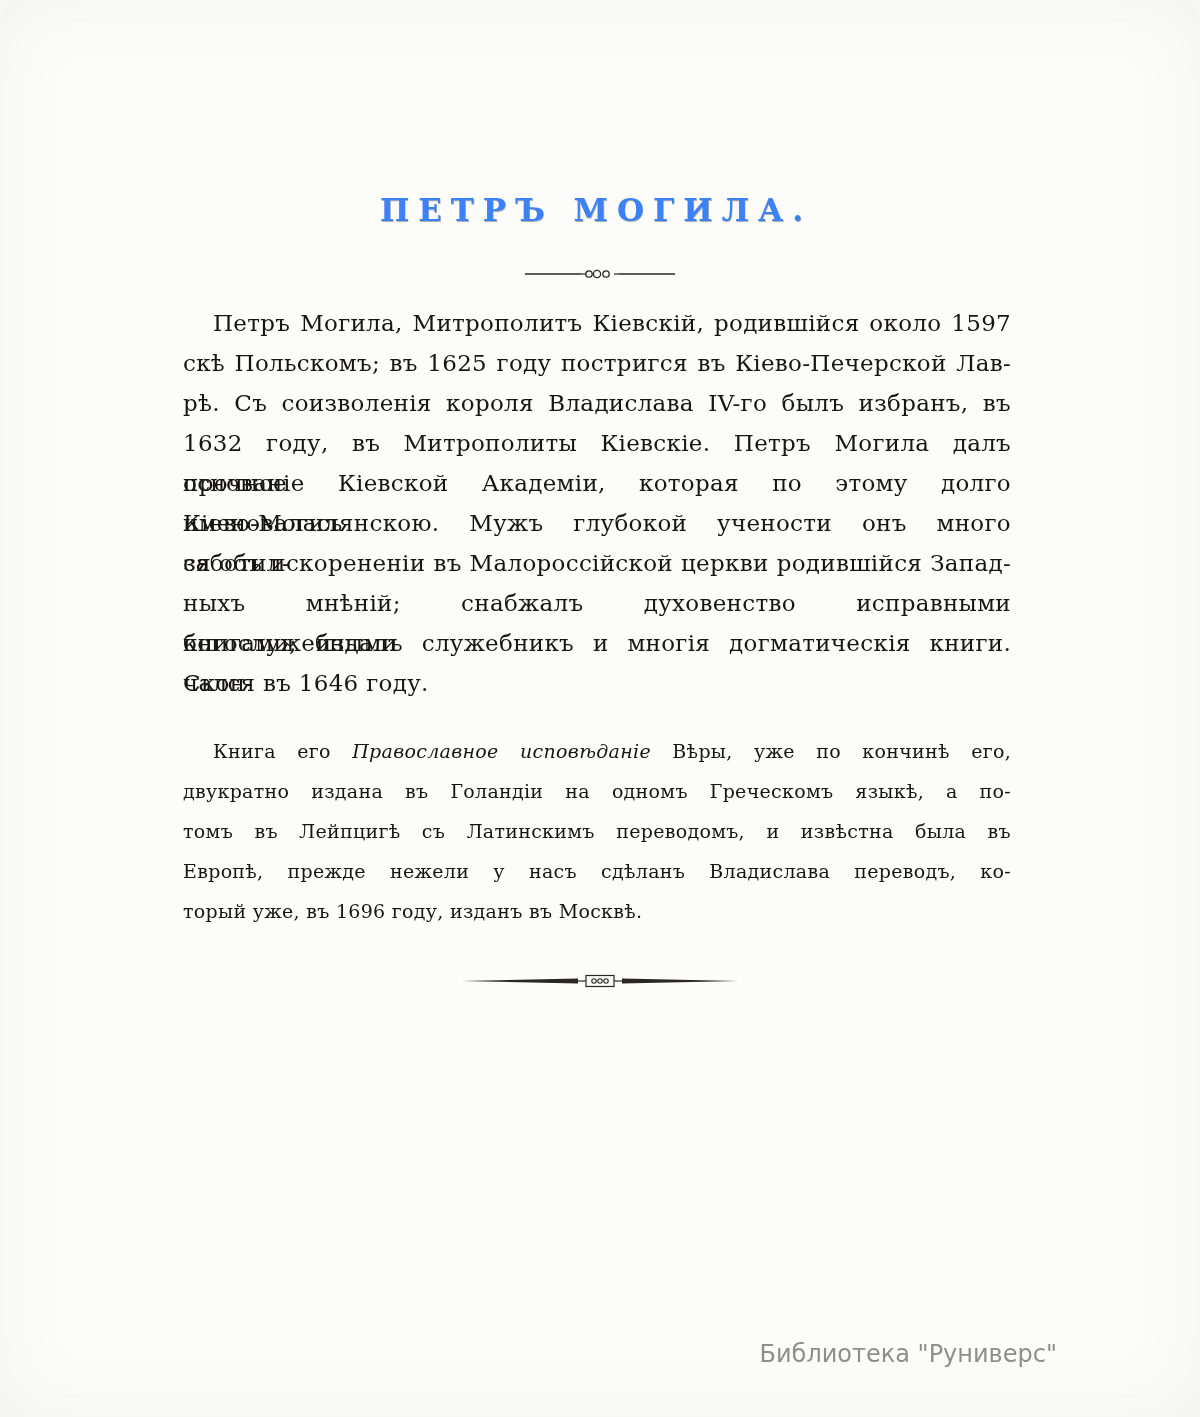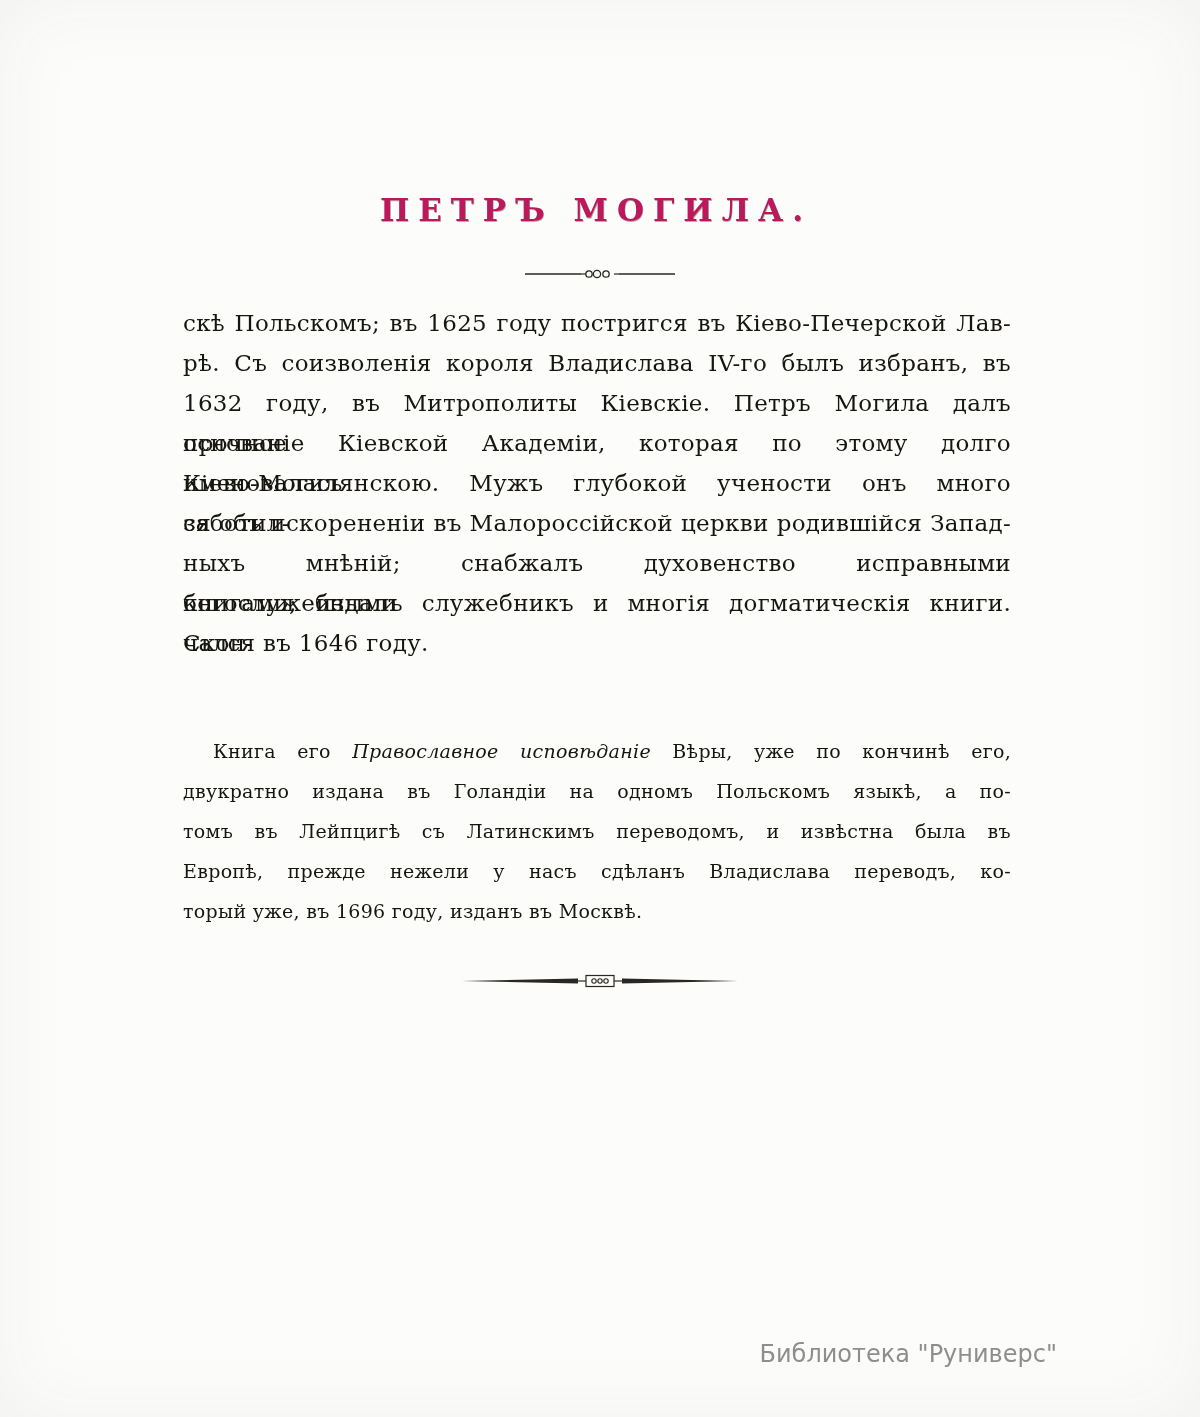--- a/index.html
+++ b/index.html
@@ -19,21 +19,21 @@
   }
   .title {
     position: absolute;
     top: 192px;
     left: 180px;
     width: 832px;
     text-align: center;
     font-size: 31px;
     font-weight: bold;
     letter-spacing: 9px;
-    color: #be185d;
+    color: #3b82f6;
     text-shadow: 0.6px 0.6px 0 rgba(35,32,26,0.35);
   }
   .divider-top {
     position: absolute;
     top: 266px;
     left: 0;
     width: 1200px;
     text-align: center;
   }
   .divider-bottom {
@@ -92,34 +92,35 @@
       <line x1="94" y1="8" x2="150" y2="8" stroke="#2a2722" stroke-width="1.6"></line>
       <circle cx="64" cy="8" r="3.2" fill="none" stroke="#2a2722" stroke-width="1.3"></circle>
       <circle cx="72" cy="8" r="3.6" fill="none" stroke="#2a2722" stroke-width="1.3"></circle>
       <circle cx="81" cy="8" r="3.2" fill="none" stroke="#2a2722" stroke-width="1.3"></circle>
       <line x1="56" y1="8" x2="61" y2="8" stroke="#2a2722" stroke-width="1.2"></line>
       <line x1="89" y1="8" x2="94" y2="8" stroke="#2a2722" stroke-width="1.2"></line>
     </svg>
   </div>
 
   <div class="textblock1">
+    <div class="line indent">Петръ Могила, Митрополитъ Кіевскій, родившійся около 1597</div>
     <div class="line">скѣ Польскомъ; въ 1625 году постригся въ Кіево-Печерской Лав-</div>
     <div class="line">рѣ. Съ соизволенія короля Владислава IV-го былъ избранъ, въ</div>
     <div class="line">1632 году, въ Митрополиты Кіевскіе. Петръ Могила далъ прочное</div>
     <div class="line">основаніе Кіевской Академіи, которая по этому  долго именовалась</div>
     <div class="line">Кіево-Могилянскою. Мужъ глубокой учености онъ много заботил-</div>
     <div class="line">ся объ искорененіи въ Малороссійской церкви родившійся Запад-</div>
     <div class="line">ныхъ мнѣній; снабжалъ духовенство исправными богослужебными</div>
     <div class="line">книгами; издалъ служебникъ и многія догматическія книги. Скон-</div>
     <div class="line last">чался въ 1646 году.</div>
   </div>
 
   <div class="textblock2">
     <div class="line indent"><span>Книга его </span><span class="em">Православное исповѣданіе</span><span> Вѣры, уже по кончинѣ его,</span></div>
-    <div class="line">двукратно издана въ Голандіи на одномъ Польскомъ языкѣ, а по-</div>
+    <div class="line">двукратно издана въ Голандіи на одномъ Греческомъ языкѣ, а по-</div>
     <div class="line">томъ въ Лейпцигѣ съ Латинскимъ переводомъ, и извѣстна была въ</div>
     <div class="line">Европѣ, прежде нежели у насъ сдѣланъ Владислава переводъ, ко-</div>
     <div class="line last">торый уже, въ 1696 году, изданъ въ Москвѣ.</div>
   </div>
 
   <div class="divider-bottom">
     <svg width="280" height="18" viewBox="0 0 280 18">
       <polygon points="2,9 118,6.6 118,11.4" fill="#2a2722"></polygon>
       <polygon points="278,9 162,6.6 162,11.4" fill="#2a2722"></polygon>
       <rect x="126" y="3.5" width="28" height="11" fill="none" stroke="#2a2722" stroke-width="1.2"></rect>

